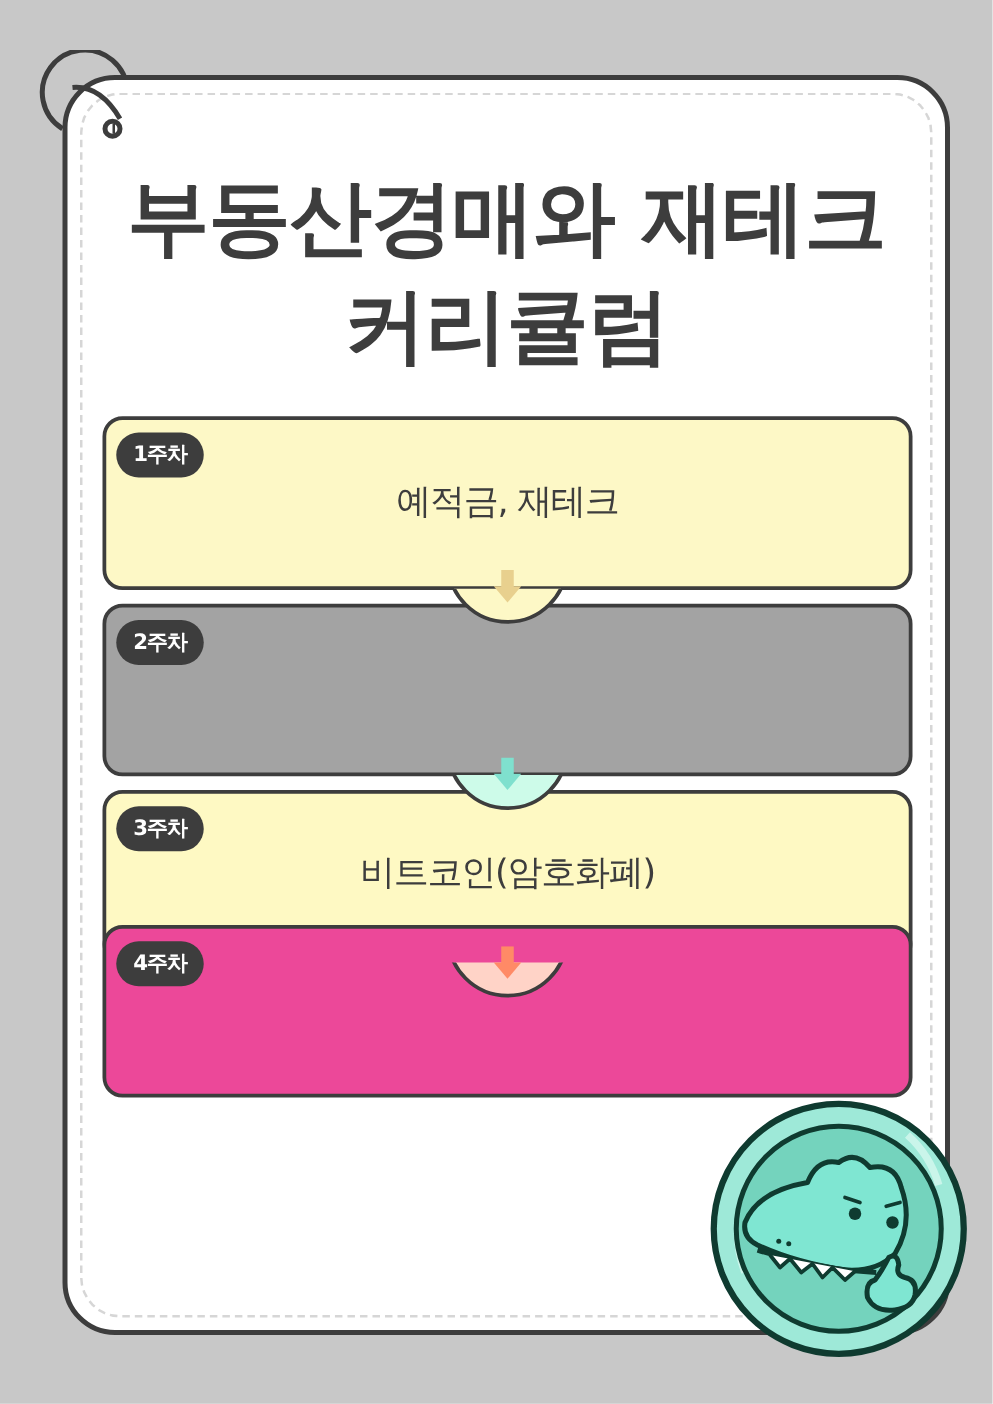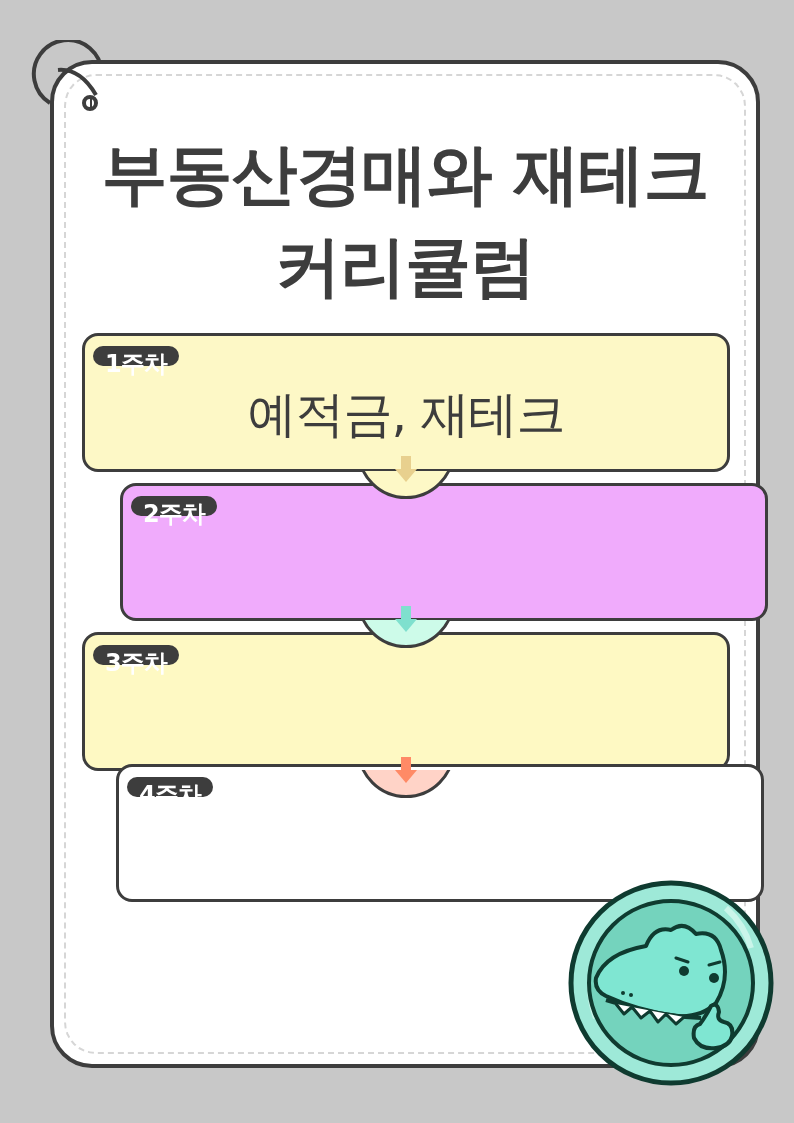--- a/index.html
+++ b/index.html
@@ -18,32 +18,32 @@
   .hole {
     position:absolute; left:82px; top:95px; width:16px; height:16px;
     border:4px solid #3d3d3d; border-radius:50%; background:#fff; z-index:4; box-sizing:border-box;
   }
   .hole::after { content:""; position:absolute; left:4px; top:0; width:2px; height:8px; background:#3d3d3d; }
   .title {
     position:absolute; left:50px; width:710px; text-align:center; z-index:5;
     font-weight:bold; font-size:66px; letter-spacing:-1px; line-height:1; color:#3d3d3d;
   }
   .title.l1 { top:142px; }
-  .title.l2 { top:239px;font-family:Liberation Mono, monospace; }
+  .title.l2 { top:228px; }
   .card {
     position:absolute; left:82px; width:642px; border:3px solid #3d3d3d; border-radius:16px;
     z-index:5; box-sizing:content-box;
   }
   .badge {
-    position:absolute; left:8px; top:10px; height:20px; padding:0 12px; min-width:70px;
-    background:#3d3d3d; color:#ffffff; border-radius:18px; font-weight:bold; font-size:24px;
+    position:absolute; left:8px; top:10px; height:36px; padding:0 12px; min-width:70px;
+    background:#3d3d3d; color:#ffffff; border-radius:18px; font-weight:bold; font-size:17px;
     line-height:36px; text-align:center; box-sizing:border-box; letter-spacing:-1px;
   }
   .card-text {
-    position:absolute; left:0; right:0; text-align:center; font-size:49px; color:#3d3d3d; letter-spacing:-1px;
+    position:absolute; left:0; right:0; text-align:center; font-size:28px; color:#3d3d3d; letter-spacing:-1px;
   }
   .tab-mask {
     position:absolute; left:354px; width:104px; height:60px; z-index:7; overflow:hidden;
   }
   .tab-mask .circ {
     position:absolute; left:3px; width:98px; height:98px; border-radius:50%; border:3px solid #3d3d3d; box-sizing:border-box;
   }
   .badge-coin {
     position:absolute; left:566px; top:878px; width:210px; height:210px; z-index:10;
   }
@@ -64,27 +64,28 @@
 </svg>
 <div class="hole"></div>
 
 <div class="title l1">부동산경매와 재테크</div>
 <div class="title l2">커리큘럼</div>
 
 <div class="card" style="top: 333px; height: 133px; background: rgb(253, 248, 198);" id="c0">
   <div class="badge">1주차</div>
   <div class="card-text" style="top:46px">예적금, 재테크</div>
 </div>
-<div class="card" style="top: 483px; height: 132px; background: #f0abfc; margin-left: 38px;" id="c1">
+<div class="card" style="top: 483px; height: 132px; background: #a3a3a3;" id="c1">
   <div class="badge">2주차</div>
 </div>
 <div class="card" style="top: 632px; height: 133px; background: #fef9c3;" id="c2">
   <div class="badge">3주차</div>
+  <div class="card-text" style="top:44px">비트코인(암호화폐)</div>
 </div>
-<div class="card" style="top: 764px; height: 132px; background: #ffffff; margin-left: 34px;" id="c3">
+<div class="card" style="top: 740px; height: 132px; background: #ec4899;" id="c3">
   <div class="badge">4주차</div>
 </div>
 
 <div class="tab-mask" style="top:471px;">
   <div class="circ" style="top:-70px;background:#fdf8c6;"></div>
 </div>
 <svg style="position:absolute;left:395px;top:456px;z-index:8" width="22" height="28" viewBox="0 0 22 28">
   <rect x="6" y="0" width="10" height="14" fill="#e8d08e"></rect>
     <polygon points="0,13 22,13 11,26" fill="#e8d08e"></polygon>
 </svg>

